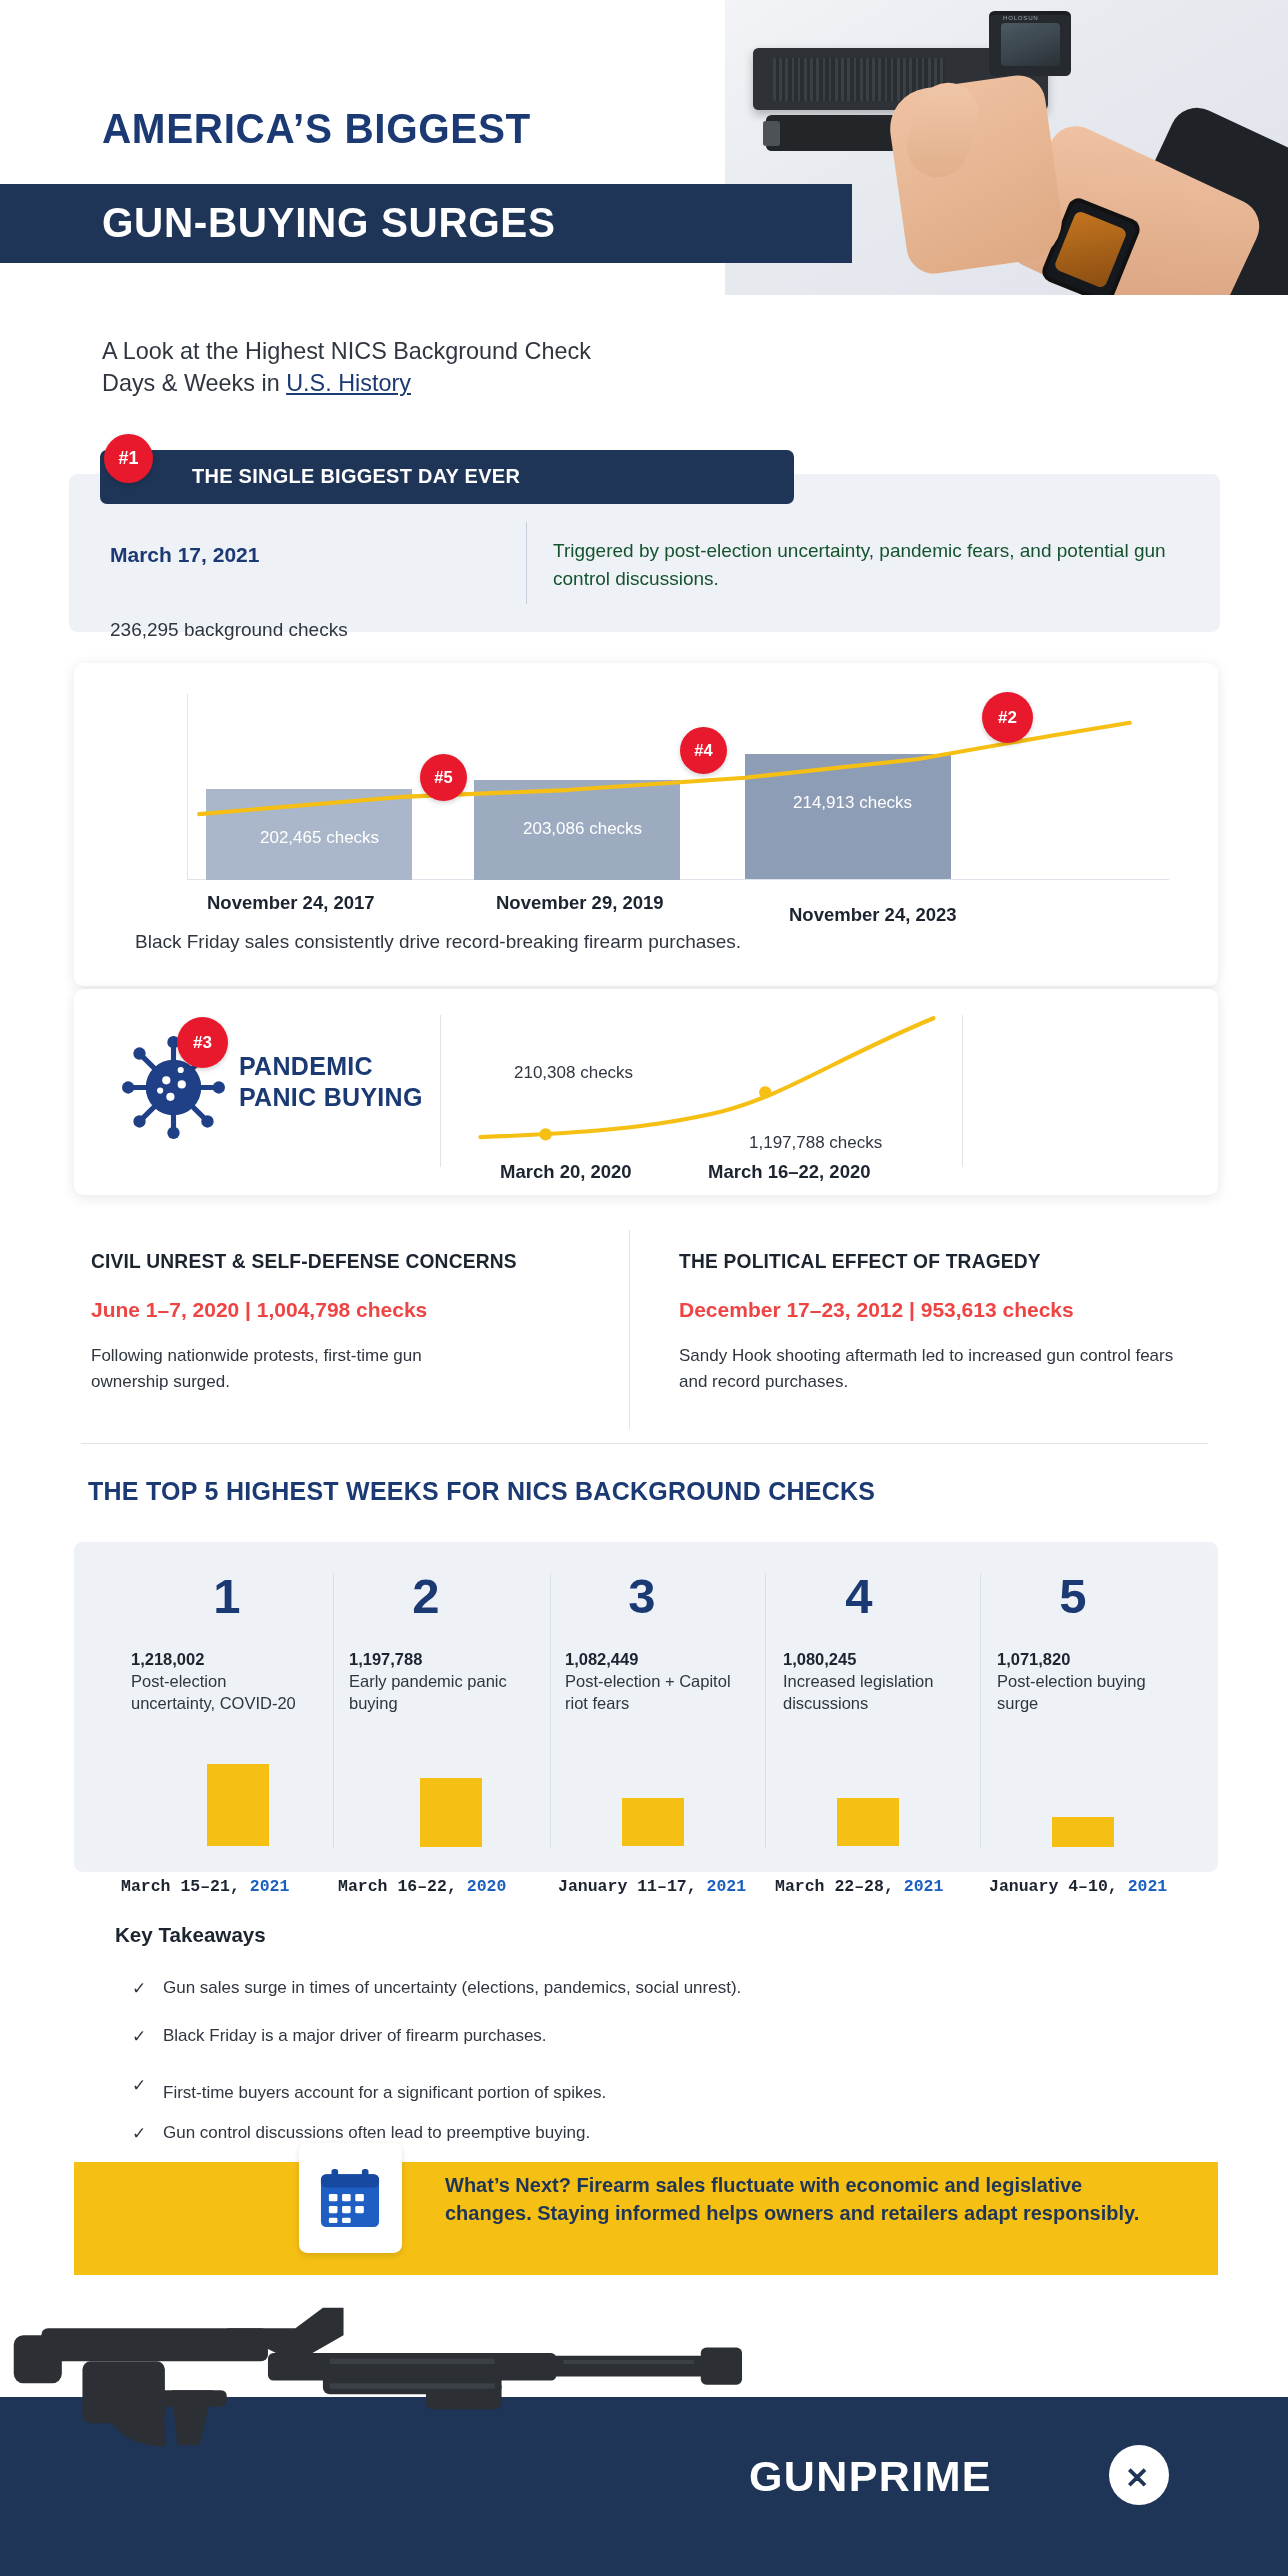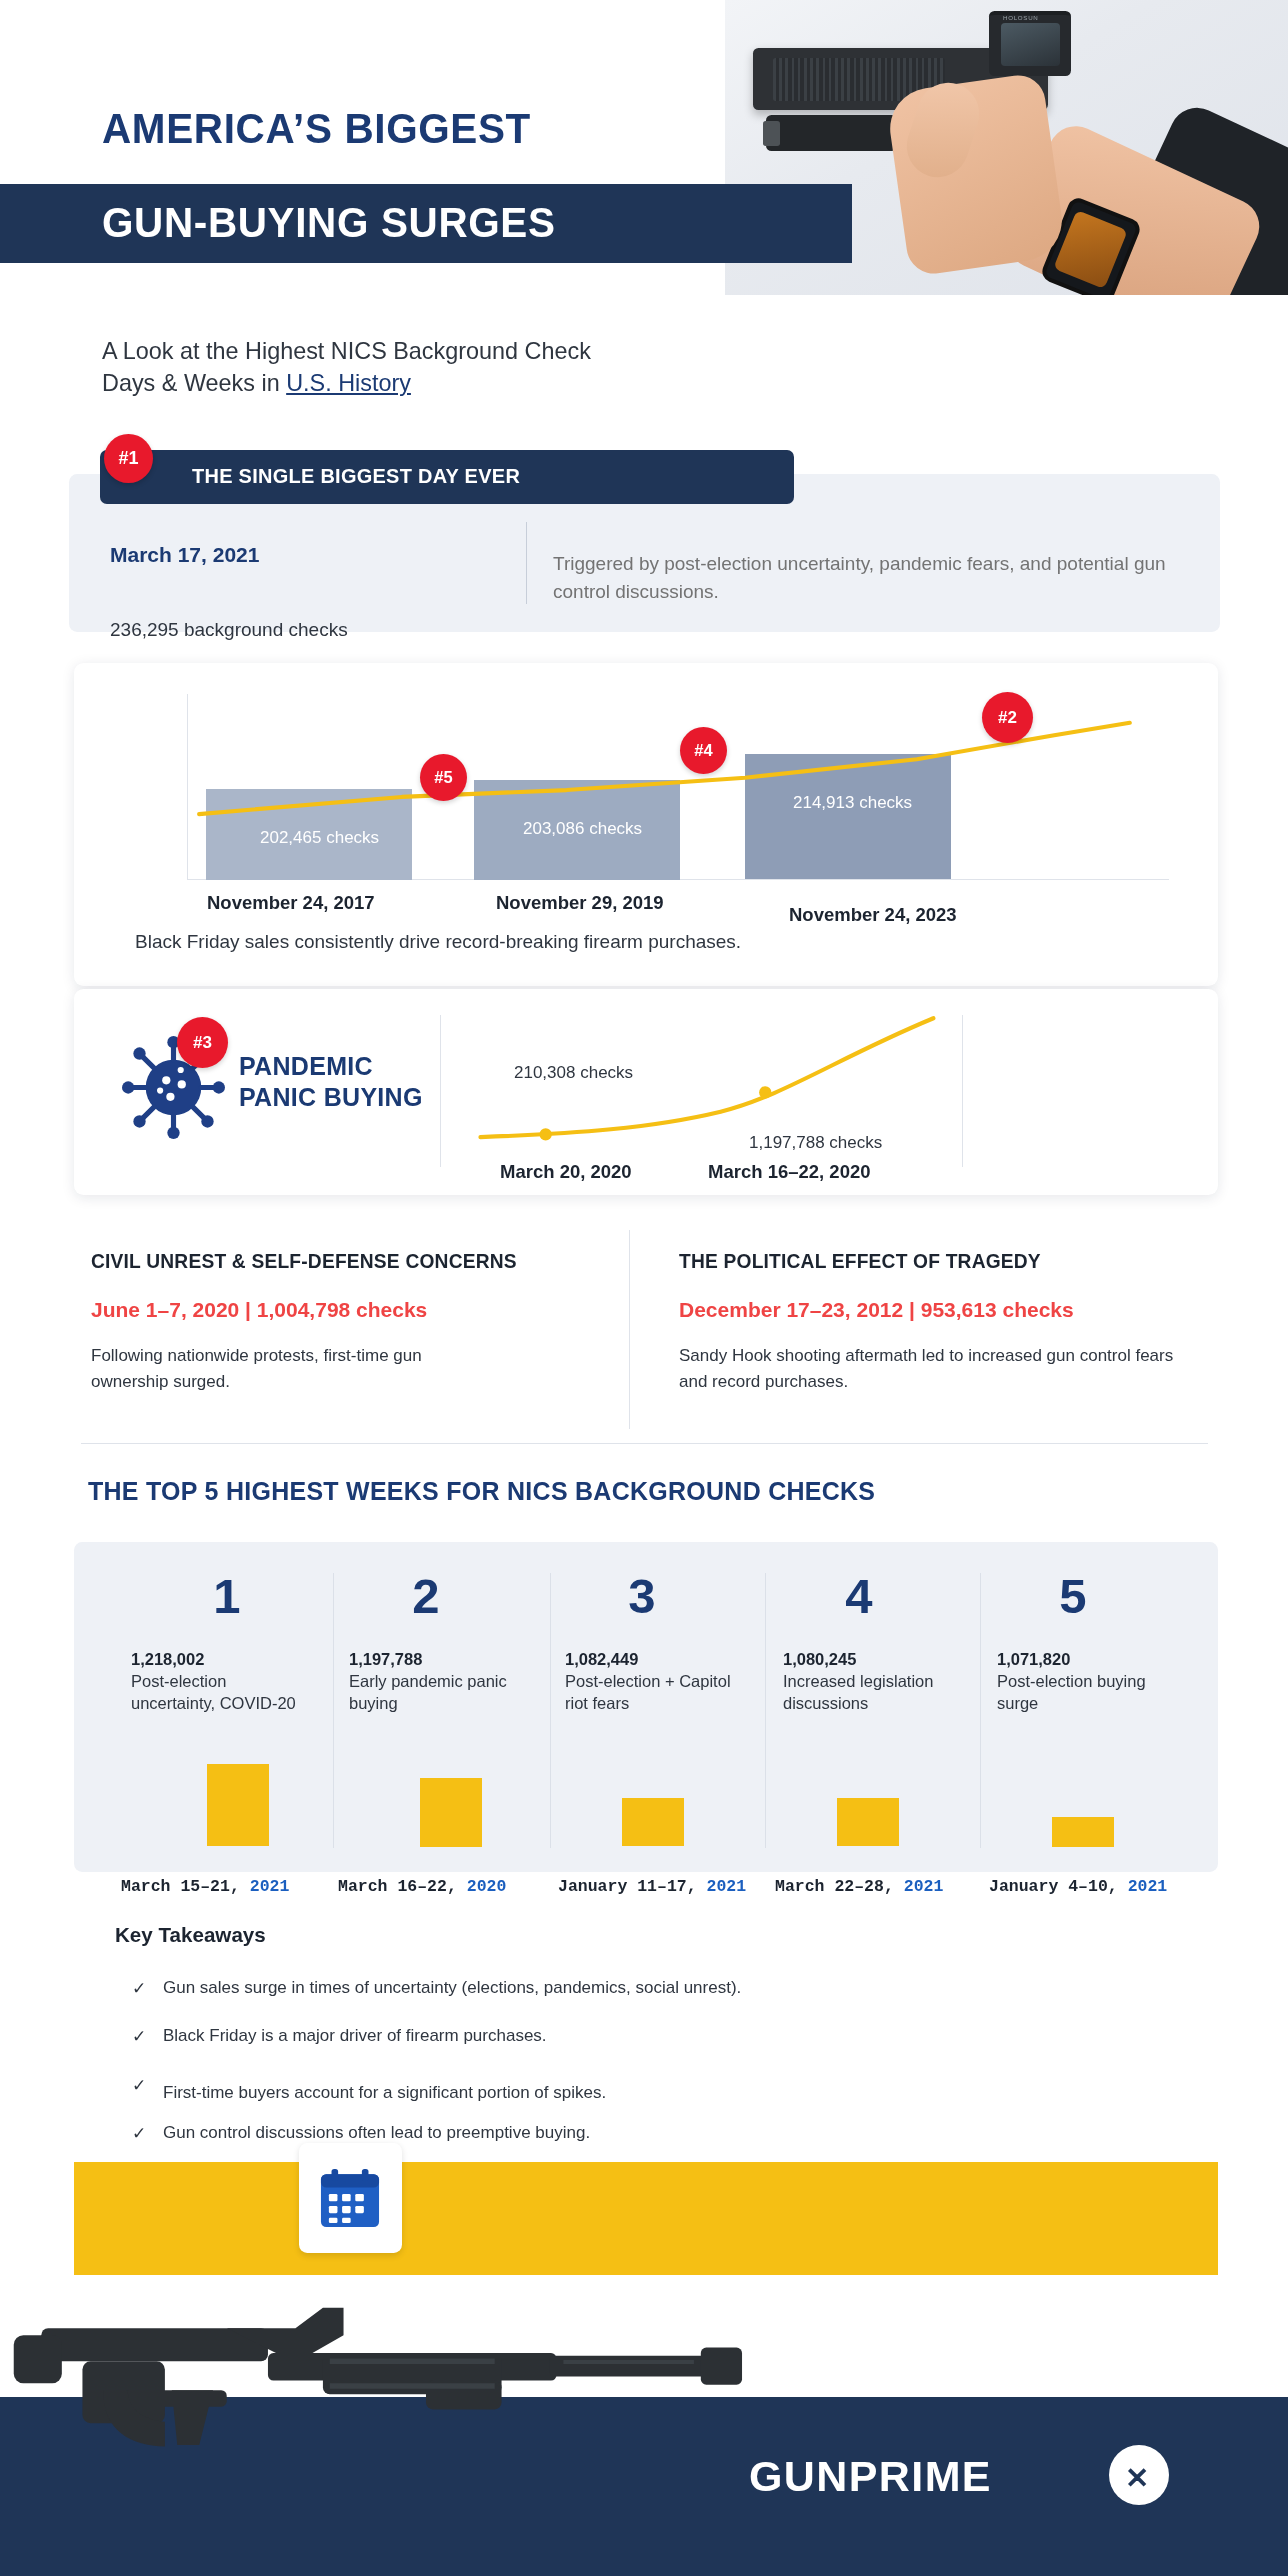--- a/index.html
+++ b/index.html
@@ -131,21 +131,21 @@
     position: absolute; left: 110px; top: 543px; font-size: 21px; font-weight: 700; color: #1b3a73;
   }
   .sec1-checks {
     position: absolute; left: 110px; top: 577px; font-size: 19px; color: #2f3640; margin-top: 42px;
   }
   .sec1-div {
     position: absolute; left: 526px; top: 522px; width: 1.4px; height: 82px; background: #c7ced9;
   }
   .sec1-desc {
     position: absolute; left: 553px; top: 537px; width: 618px; font-size: 19px;
-    line-height: 1.45; color: #737373; margin-top: 13px;
+    line-height: 1.45; color: #14532d;
   }
 
   
   .bf-card {
     position: absolute; left: 74px; top: 663px; width: 1144px; height: 323px;
     background: #ffffff; border-radius: 9.6px; box-shadow: 0 2.7px 12.4px rgba(20,30,60,.10);
   }
   .bf-plot { position: absolute; left: 127px; top: 694px; width: 1044px; height: 199px; }
   .bf-axis-y { position: absolute; left: 187px; top: 694px; width: 1.4px; height: 185px; background: #dfe3ea; }
   .bf-axis-x { position: absolute; left: 187px; top: 879px; width: 982px; height: 1.4px; background: #dfe3ea; }
@@ -435,20 +435,21 @@
       <rect x="18" y="44" width="13" height="11" rx="2"></rect>
       <rect x="38" y="44" width="13" height="11" rx="2"></rect>
       <rect x="58" y="44" width="13" height="11" rx="2"></rect>
       <rect x="18" y="62" width="13" height="11" rx="2"></rect>
       <rect x="38" y="62" width="13" height="11" rx="2"></rect>
       <rect x="58" y="62" width="13" height="11" rx="2"></rect>
       <rect x="18" y="80" width="13" height="8" rx="2"></rect>
       <rect x="38" y="80" width="13" height="8" rx="2"></rect>
     </g>
   </svg>
+  <div class="cta-text">What’s Next? Firearm sales fluctuate with economic and legislative changes. Staying informed helps owners and retailers adapt responsibly.</div>
 
   <div class="footer-band"></div>
   <svg class="rifle" viewBox="0 0 1160 400">
     <g fill="#2c3034">
       <rect x="60" y="60" width="330" height="48" rx="10"></rect>
       <rect x="120" y="108" width="120" height="90" rx="12"></rect>
       <rect x="20" y="70" width="70" height="70" rx="14"></rect>
       <path d="M330 60 L430 60 L470 30 L500 30 L500 70 L430 110 Z"></path>
       <rect x="390" y="96" width="420" height="40" rx="8"></rect>
       <rect x="470" y="96" width="260" height="60" rx="10"></rect>

